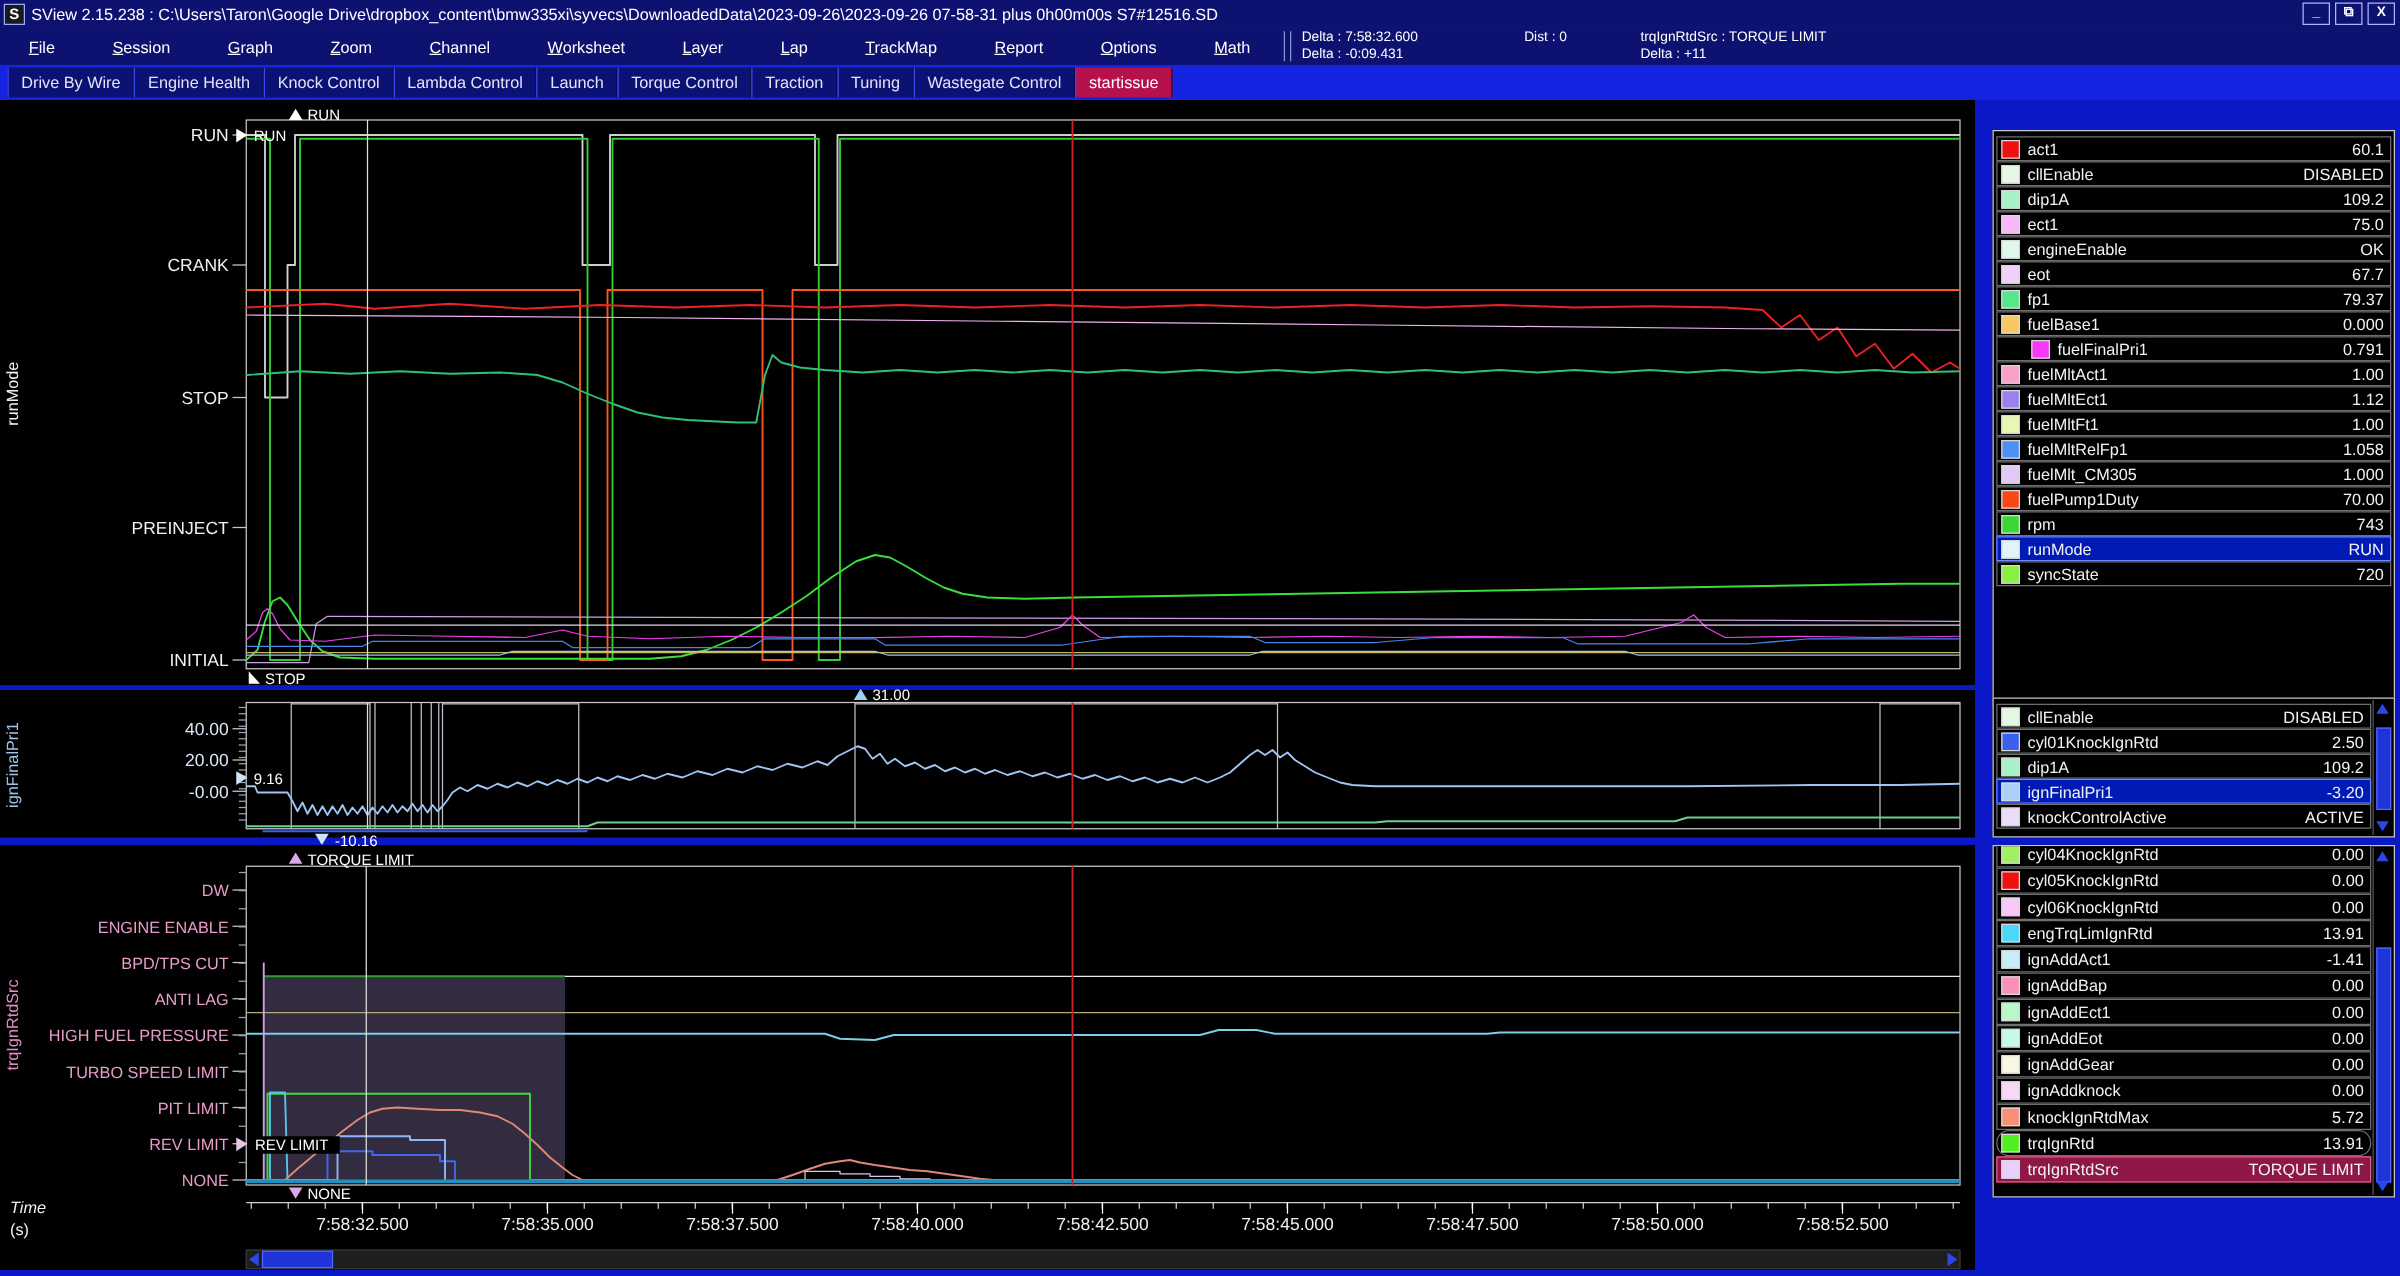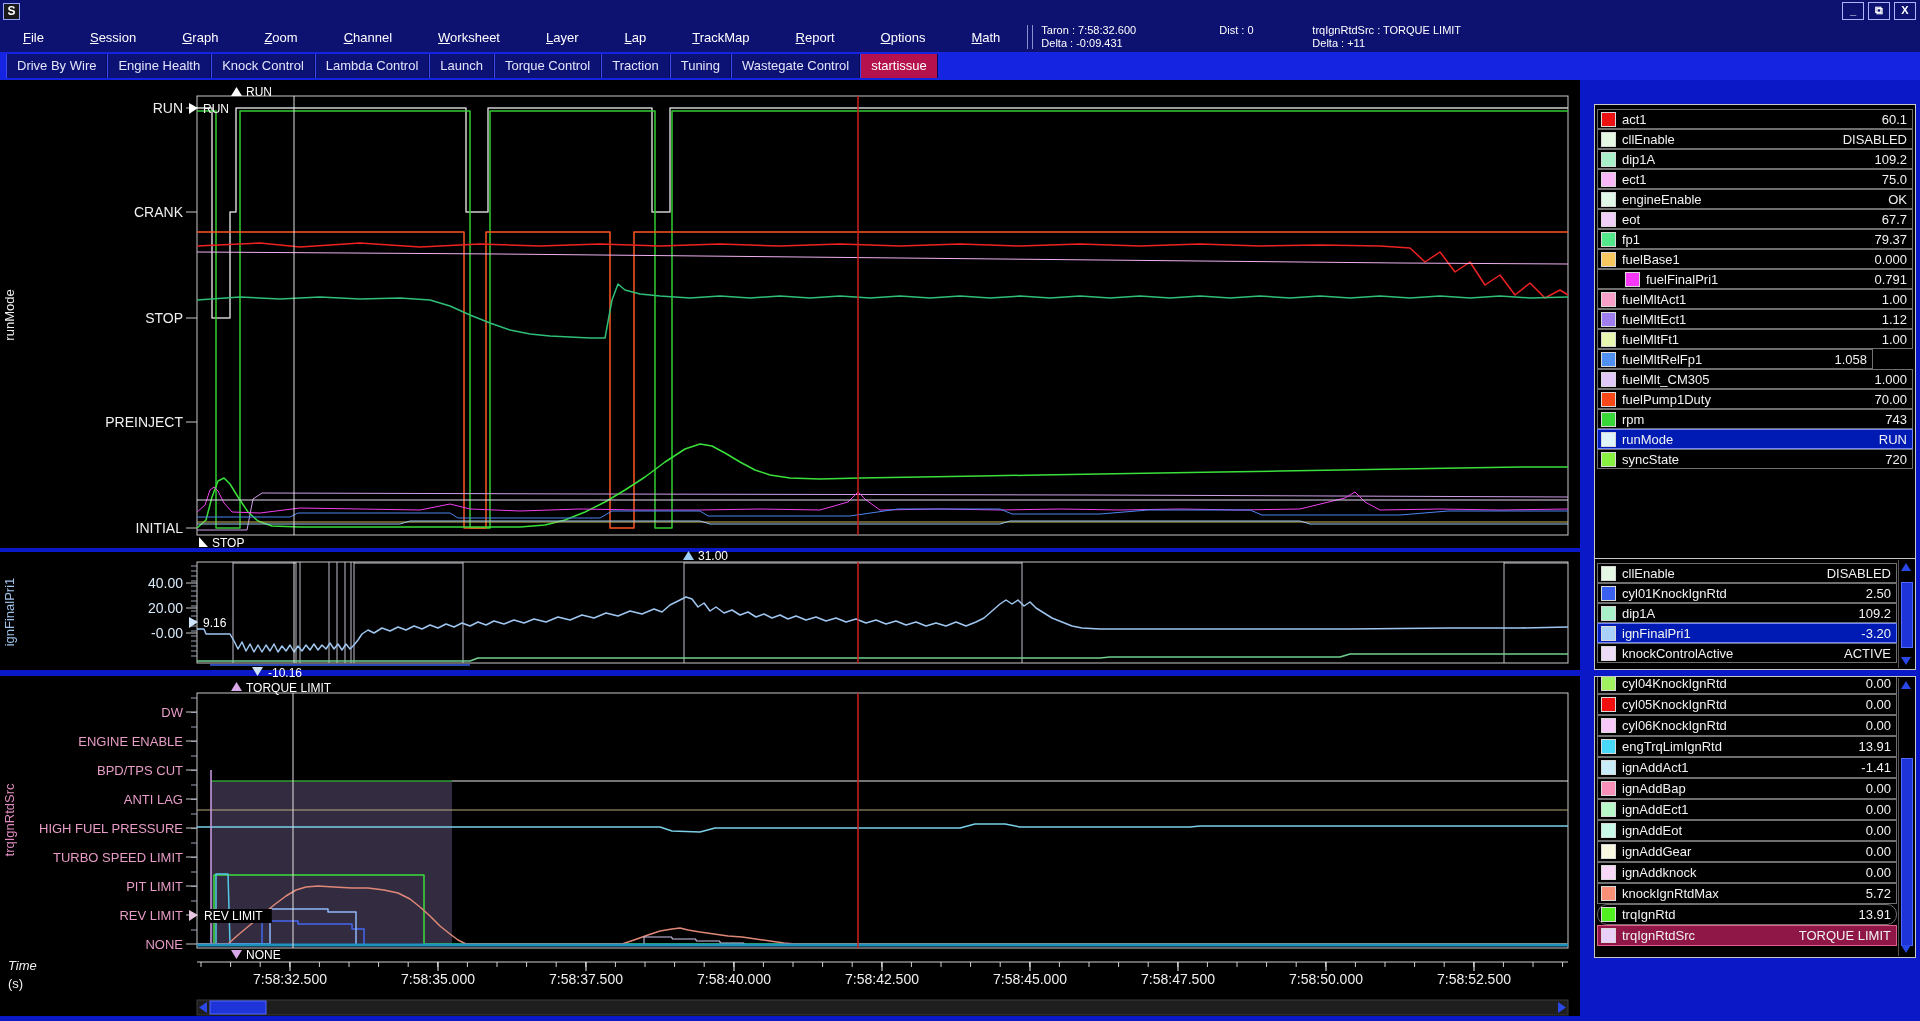--- a/index.html
+++ b/index.html
@@ -46,20 +46,21 @@
   #time-label-1,#time-label-2{color:#f0f0f0;font-size:13px;}
   svg{position:absolute;left:0;top:0;}
 </style>
 </head>
 <body>
 
 <div id="app">
 
   <div id="titlebar" class="abs">
     <div id="app-icon">S</div>
+    <div id="title-text">SView 2.15.238  :  C:\Users\Taron\Google Drive\dropbox_content\bmw335xi\syvecs\DownloadedData\2023-09-26\2023-09-26 07-58-31 plus 0h00m00s S7#12516.SD</div>
     <div id="win-controls">
       <div class="winbtn">_</div>
       <div class="winbtn">⧉</div>
       <div class="winbtn">X</div>
     </div>
   </div>
 
   <div id="menubar" class="abs">
     <div id="menu-items" style="display:flex;">
         <div class="menu-item"><u>F</u>ile</div>
@@ -70,21 +71,21 @@
         <div class="menu-item"><u>W</u>orksheet</div>
         <div class="menu-item"><u>L</u>ayer</div>
         <div class="menu-item"><u>L</u>ap</div>
         <div class="menu-item"><u>T</u>rackMap</div>
         <div class="menu-item"><u>R</u>eport</div>
         <div class="menu-item"><u>O</u>ptions</div>
         <div class="menu-item"><u>M</u>ath</div>
       </div>
     <div id="menu-sep"></div>
     <div id="statusblock">
-      <span>Taron : 7:58:32.600</span>
+      <span>Delta : 7:58:32.600</span>
       <span>Dist : 0</span>
       <span>trqIgnRtdSrc : TORQUE LIMIT</span>
       <span>Delta : -0:09.431</span>
       <span></span>
       <span>Delta : +11</span>
     </div>
   </div>
 
   <div id="tabbar" class="abs">
       <div class="tab">Drive By Wire</div>
@@ -163,21 +164,21 @@
         <div class="chrow" style="top: 204px; width: 316px; height: 20px;">
           <span class="sw" style="background: rgb(159, 127, 240);"></span>
           <span class="nm">fuelMltEct1</span>
           <span class="val">1.12</span>
         </div>
         <div class="chrow" style="top: 224px; width: 316px; height: 20px;">
           <span class="sw" style="background: rgb(232, 248, 176);"></span>
           <span class="nm">fuelMltFt1</span>
           <span class="val">1.00</span>
         </div>
-        <div class="chrow" style="top: 244px; width: 276px; height: 20px;">
+        <div class="chrow" style="top: 244px; width: 316px; height: 20px;">
           <span class="sw" style="background: rgb(80, 144, 240);"></span>
           <span class="nm">fuelMltRelFp1</span>
           <span class="val">1.058</span>
         </div>
         <div class="chrow" style="top: 264px; width: 316px; height: 20px;">
           <span class="sw" style="background: rgb(224, 200, 248);"></span>
           <span class="nm">fuelMlt_CM305</span>
           <span class="val">1.000</span>
         </div>
         <div class="chrow" style="top: 284px; width: 316px; height: 20px;">

